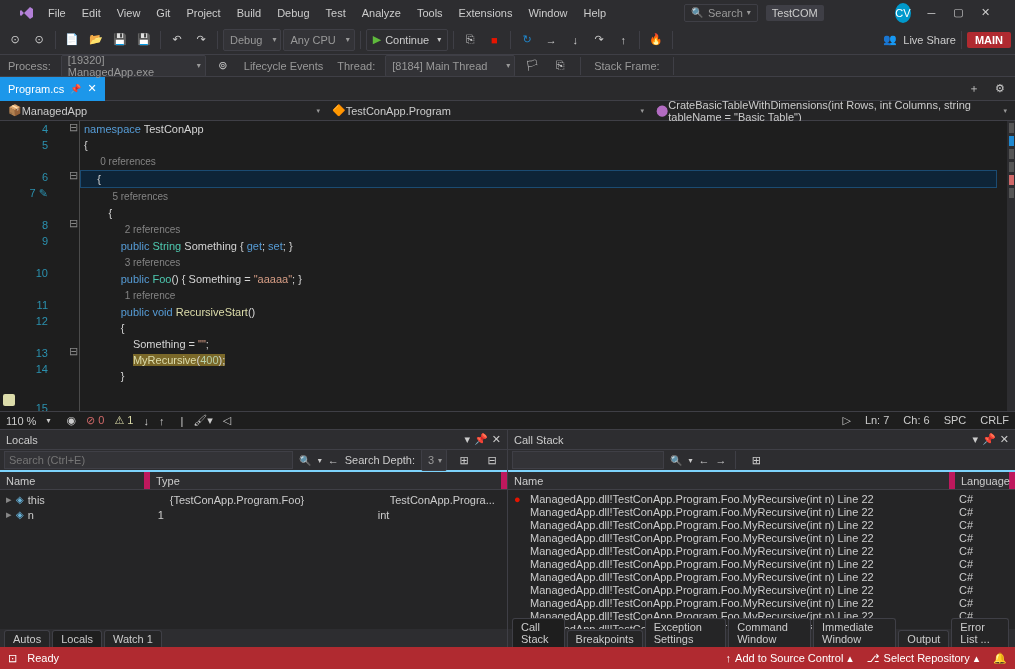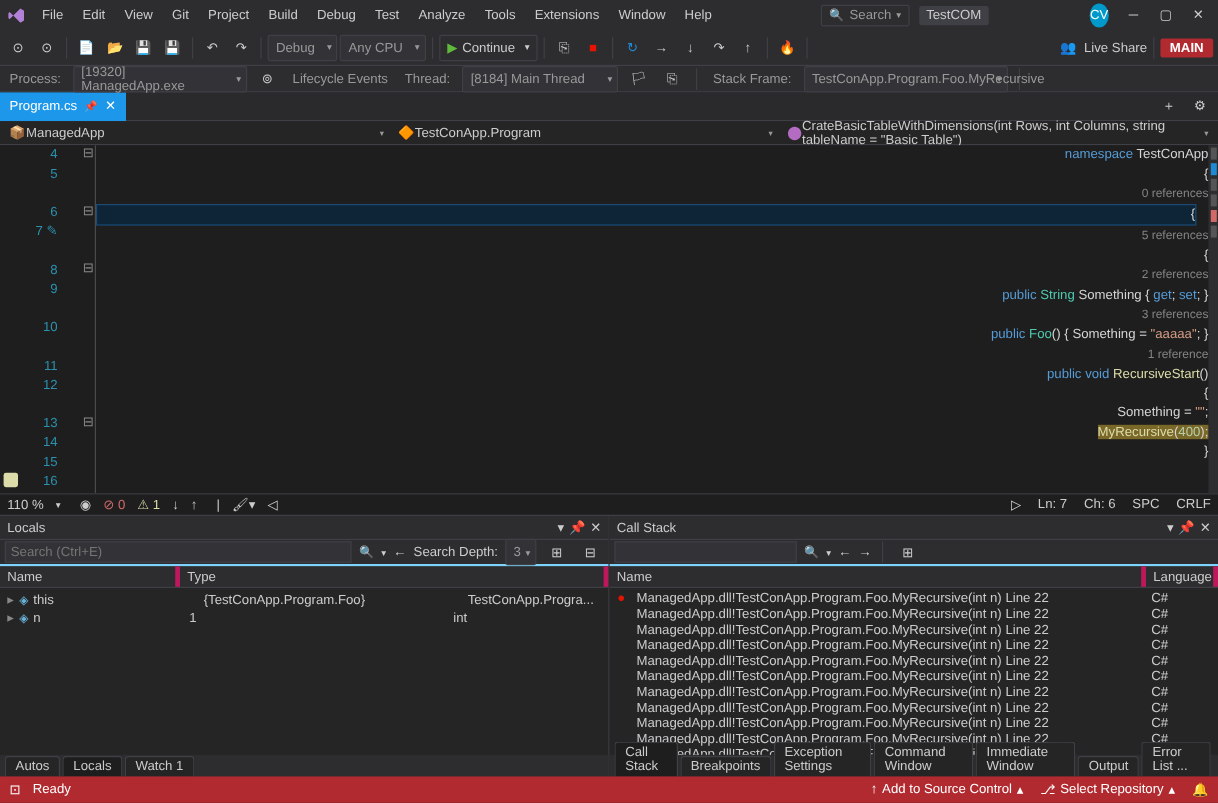--- a/index.html
+++ b/index.html
@@ -1,17 +1,17 @@
 <!DOCTYPE html>
 <html><head>
 <meta charset="utf-8">
 <style>
 * { margin:0; padding:0; box-sizing:border-box; font-family:"Segoe UI",Arial,sans-serif; font-size:11px; user-select:none; }
 body { background:#2d2d30; color:#ccc; width:1015px; height:669px; overflow:hidden; display:flex; flex-direction:column; }
-.title-bar { background:#2d2d30; height:25px; display:flex; align-items:center; padding:0 4px; }
+.title-bar { background:#2d2d30; height:25px; display:flex; align-items:center; padding:0 17px; }
 .title-bar .logo { width:20px; height:18px; display:flex; align-items:center; justify-content:center; margin-right:4px; }
 .title-bar .logo svg { fill:#b380d8; }
 .menu { display:flex; gap:2px; }
 .menu-item { padding:4px 7px; cursor:pointer; }
 .search-box { margin-left:auto; display:flex; align-items:center; gap:4px; padding:2px 6px; border:1px solid #3f3f46; border-radius:2px; margin-right:8px; color:#999; }
 .title-product { padding:2px 6px; border-radius:2px; background:#3f3f46; color:#ccc; margin-right:auto; margin-left:0; }
 .win-ctrl { display:flex; gap:2px; }
 .win-btn { width:25px; height:20px; display:flex; align-items:center; justify-content:center; cursor:pointer; }
 .avatar { width:16px; height:20px; border-radius:50%; background:#0099cc; display:flex; align-items:center; justify-content:center; color:#fff; margin-right:8px; }
 
@@ -34,21 +34,21 @@
 .tab-right-icons { margin-left:auto; display:flex; gap:4px; padding-right:4px; }
 
 .crumb-bar { height:20px; background:#252526; display:flex; align-items:center; gap:4px; padding:0 4px; border-bottom:1px solid #3f3f46; justify-content:space-between; }
 .crumb { padding:0 16px 0 4px; position:relative; height:18px; display:flex; align-items:center; }
 .crumb::after { content:"▾"; position:absolute; right:4px; font-size:7px; color:#999; }
 
 .editor-wrap { flex:1; display:flex; position:relative; background:#1e1e1e; overflow:hidden; }
 .gutter { width:50px; background:#1e1e1e; text-align:right; padding-right:20px; color:#2b91af; font-family:Consolas,monospace; font-size:12px; line-height:16px; }
 .fold { width:12px; border-right:1px solid #4b4b4b; }
 .fold-icon { color:#888; cursor:pointer; }
-.code { flex:1; font-family:Consolas,monospace; font-size:12px; line-height:16px; position:relative;text-align:right; }
+.code { flex:1; font-family:Consolas,monospace; font-size:12px; line-height:16px; position:relative; }
 .code-line { padding-left:4px; white-space:pre; }
 .kw { color:#569cd6; }
 .type { color:#4ec9b0; }
 .method { color:#dcdcaa; }
 .str { color:#d69d85; }
 .num { color:#b5cea8; }
 .punc { color:#d4d4d4; }
 .codelens { color:#848484; font-size:10px; padding-left:4px; }
 .hl-line { background:#0e2437; border:1px solid #1b4b72; margin-right:10px; }
 .hl-call { background:#7a6829; }
@@ -61,21 +61,21 @@
 .warn-icon { color:#dcdcaa; }
 .status-right { margin-left:auto; display:flex; gap:14px; }
 
 .panels { height:218px; display:flex; border-top:1px solid #3f3f46; }
 .panel { flex:1; display:flex; flex-direction:column; background:#252526; }
 .panel-head { height:20px; background:#2d2d30; display:flex; align-items:center; padding:0 6px; border-bottom:1px solid #3f3f46; }
 .panel-head-right { margin-left:auto; display:flex; gap:4px; }
 .panel-tools { height:22px; background:#2d2d30; display:flex; align-items:center; padding:0 4px; gap:6px; border-bottom:2px solid #7dd3fc; }
 .panel-tools input { flex:1; background:#333337; border:1px solid #3f3f46; color:#ccc; height:18px; padding:0 4px; }
 .panel-cols { height:18px; display:flex; border-bottom:1px solid #3f3f46; background:#2d2d30; }
-.panel-col { padding:0 6px; border-right:4px solid #be185d; display:flex; align-items:center; }
+.panel-col { padding:0 6px; border-right:6px solid #be185d; display:flex; align-items:center; }
 .panel-body { flex:1; overflow:auto; padding:2px 0; }
 .loc-row { display:flex; padding:0 6px; height:15px; align-items:center; }
 .loc-row .expander { width:10px; color:#888; }
 .loc-row .vicon { color:#68b2d8; margin-right:4px; font-size:10px; }
 .cs-row { display:flex; padding:0 6px; height:13px; align-items:center; font-size:10px; }
 .cs-row .lang { width:50px; text-align:left; margin-left:auto; }
 .cs-row .cs-ic { width:12px; margin-right:4px; }
 .cs-row .cs-ic.active { color:#dcdcaa; }
 .cs-row .cs-ic.dot::before { content:"●"; color:#e51400; }
 .panel-tabs { height:18px; background:#2d2d30; display:flex; align-items:flex-end; padding:0 4px; }
@@ -174,21 +174,20 @@
   <span class="tb-text">Process:</span>
   <span class="tb-drop" style="width:145px">[19320] ManagedApp.exe</span>
   <span class="tb-btn">⊚</span>
   <span class="tb-text">Lifecycle Events</span>
   <span class="tb-text">Thread:</span>
   <span class="tb-drop" style="width:130px">[8184] Main Thread</span>
   <span class="tb-btn">🏳</span>
   <span class="tb-btn">⎘</span>
   <span class="tb-sep"></span>
   <span class="tb-text">Stack Frame:</span>
-  <span class="tb-drop" style="width:170px">TestConApp.Program.Foo.MyRecursive</span>
   <span class="tb-sep"></span>
 </div>
 
 <div class="tab-row">
   <div class="tab">
     <span>Program.cs</span>
     <span class="tab-pin">📌</span>
     <span class="tab-close">✕</span>
   </div>
   <div class="tab-right-icons">
@@ -226,21 +225,21 @@
       <div style="height: 16px;">8</div>
       <div style="height: 16px;">9</div>
       <div style="height: 16px;"></div>
       <div style="height: 16px;">10</div>
       <div style="height: 16px;"></div>
       <div style="height: 16px;">11</div>
       <div style="height: 16px;">12</div>
       <div style="height: 16px;"></div>
       <div style="height: 16px;">13</div>
       <div style="height: 16px;">14</div>
-      <div style="height: 16px;">15</div>
+      <div style="height: 16px; margin-top: 23px;">15</div>
       <div style="height: 16px;">16</div>
       <div style="height: 16px;">17</div>
     </div>
   <div class="fold" id="foldcol">
       <div style="height: 16px; text-align: center;"><span class="fold-icon">⊟</span></div>
       <div style="height: 16px; text-align: center;"></div>
       <div style="height: 16px; text-align: center;"></div>
       <div style="height: 16px; text-align: center;"><span class="fold-icon">⊟</span></div>
       <div style="height: 16px; text-align: center;"></div>
       <div style="height: 16px; text-align: center;"></div>

